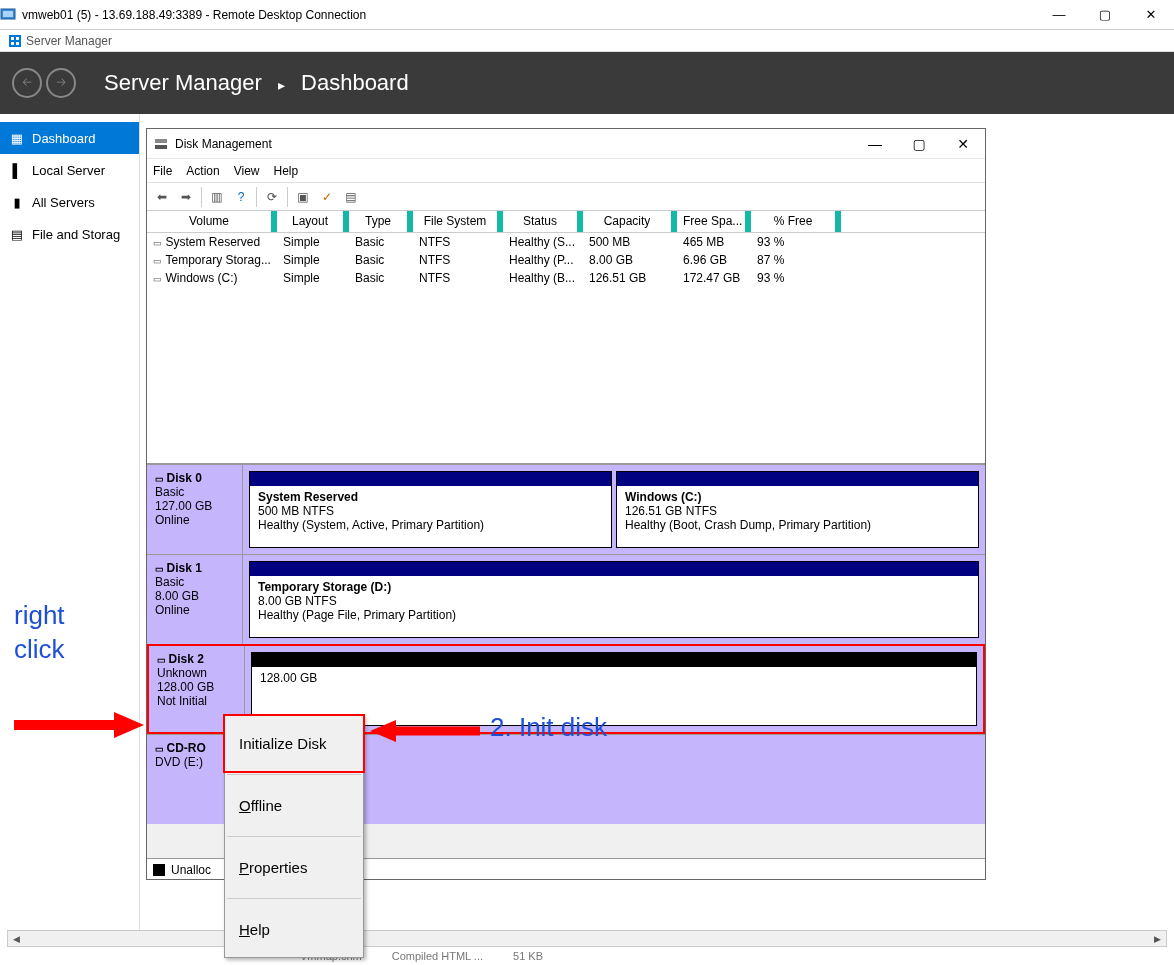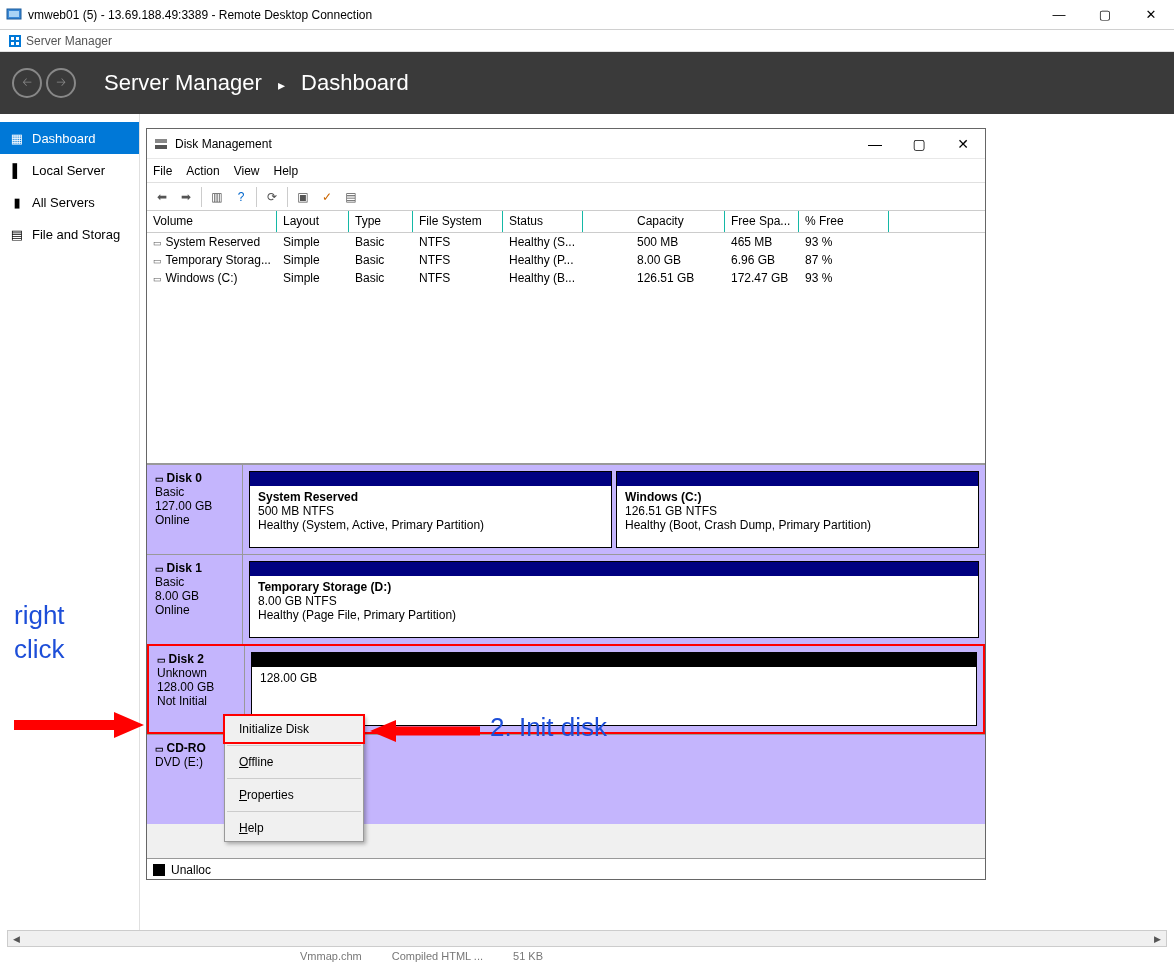--- a/index.html
+++ b/index.html
@@ -1,19 +1,19 @@
 <!DOCTYPE html>
 <html><head>
 <meta charset="utf-8">
 <style>
 * { box-sizing: border-box; margin: 0; padding: 0; font-family: "Segoe UI", Tahoma, sans-serif; }
 body { background: #fff; width: 1174px; height: 965px; position: relative; overflow: hidden; font-size: 12px; }
 
 
-.rdp-titlebar { height: 30px; background: #fff; border-bottom: 1px solid #d0d0d0; display: flex; align-items: center; padding-left: 6px; }
+.rdp-titlebar { height: 30px; background: #fff; border-bottom: 1px solid #d0d0d0; display: flex; align-items: center; }
 .rdp-titlebar .icon { width: 16px; height: 16px; margin-right: 6px; }
 .rdp-titlebar .title { font-size: 12px; color: #000; flex: 1; }
 .rdp-titlebar .ctrl { width: 46px; height: 30px; display: flex; align-items: center; justify-content: center; font-size: 13px; }
 
 .inner-top { height: 22px; background: #fff; display: flex; align-items: center; padding-left: 8px; border-bottom: 1px solid #e0e0e0; }
 .inner-top .icon2 { width: 14px; height: 14px; margin-right: 4px; }
 .inner-top span { font-size: 12px; color: #555; }
 
 
 .sm-header { height: 62px; background: #3a3a3a; display: flex; align-items: center; padding-left: 12px; color: #fff; }
@@ -35,44 +35,44 @@
 .dm-titlebar .title { flex: 1; font-size: 12px; }
 .dm-titlebar .ctrl { width: 44px; height: 30px; display: flex; align-items: center; justify-content: center; font-size: 14px; }
 .dm-menu { height: 24px; display: flex; align-items: center; padding-left: 6px; gap: 14px; font-size: 12px; border-bottom: 1px solid #e0e0e0; }
 .dm-toolbar { height: 28px; display: flex; align-items: center; padding-left: 4px; gap: 2px; border-bottom: 1px solid #ccc; }
 .tb-btn { width: 22px; height: 22px; border: 1px solid transparent; display: flex; align-items: center; justify-content: center; font-size: 12px; color: #555; }
 .tb-sep { width: 1px; height: 20px; background: #ccc; margin: 0 2px; }
 
 
 .vol-table { border-bottom: 1px solid #999; }
 .vol-head { display: flex; background: #fff; height: 22px; border-bottom: 1px solid #ccc; }
-.vol-head div { border-right: 1px solid #14b8a6; padding: 3px 6px; font-size: 12px; overflow: hidden; white-space: nowrap; }
+.vol-head div { border-right: 6px solid #14b8a6; padding: 3px 6px; font-size: 12px; overflow: hidden; white-space: nowrap; text-align: center; }
 .vol-body { height: 230px; overflow: hidden; }
 .vol-row { display: flex; height: 18px; align-items: center; }
 .vol-row div { padding: 0 6px; font-size: 12px; overflow: hidden; white-space: nowrap; }
-.c-vol { width: 130px; } .c-lay { width: 72px; } .c-typ { width: 64px; } .c-fs { width: 90px; } .c-st { width: 80px; } .c-cap { width: 94px; margin-left: 48px; } .c-free { width: 74px; } .c-pf { width: 90px; }
+.c-vol { width: 130px; } .c-lay { width: 72px; } .c-typ { width: 64px; } .c-fs { width: 90px; } .c-st { width: 80px; } .c-cap { width: 94px; } .c-free { width: 74px; } .c-pf { width: 90px; }
 .vol-row .c-vol::before { content: "▭"; margin-right: 4px; color: #555; font-size: 9px; }
 
 
 .disk-area { height: 394px; overflow-y: auto; background: #f0f0f0; padding: 0; }
 .disk-panel { display: flex; background: #c4b5fd; border-top: 1px solid #999; min-height: 90px; }
 .disk-info { width: 96px; padding: 6px 8px; font-size: 12px; border-right: 1px solid #999; }
 .disk-info .dname { font-weight: bold; }
 .disk-info .dname::before { content: "▭"; margin-right: 3px; font-size: 9px; }
 .disk-parts { flex: 1; display: flex; padding: 6px; gap: 4px; }
 .part { flex: 1; border: 1px solid #000; background: #fff; position: relative; }
 .part .phead { height: 14px; background: #000080; }
 .part .pbody { padding: 4px 8px; font-size: 12px; }
 .part .pbody .pt { font-weight: bold; }
 .part.unalloc .phead { background: #000; }
 .disk2-panel { border: 2px solid red; }
 
 
 .ctx-menu { position: absolute; left: 224px; top: 715px; width: 140px; background: #f0f0f0; border: 1px solid #999; box-shadow: 2px 2px 4px rgba(0,0,0,0.3); z-index: 10; }
-.ctx-item { padding: 6px 14px; font-size: 12px; }
+.ctx-item { padding: 19px 14px; font-size: 15px; }
 .ctx-item u { text-decoration: underline; }
 .ctx-item.init { border: 2px solid red; margin: -2px; }
 .ctx-sep { height: 1px; background: #ccc; margin: 3px 2px; }
 
 
 .ann { position: absolute; color: #1d4ed8; font-family: Arial, sans-serif; font-size: 26px; z-index: 20; pointer-events: none; }
 .arrow-r { position: absolute; z-index: 20; pointer-events: none; }
 .arrow-l { position: absolute; z-index: 20; pointer-events: none; }
 
 

